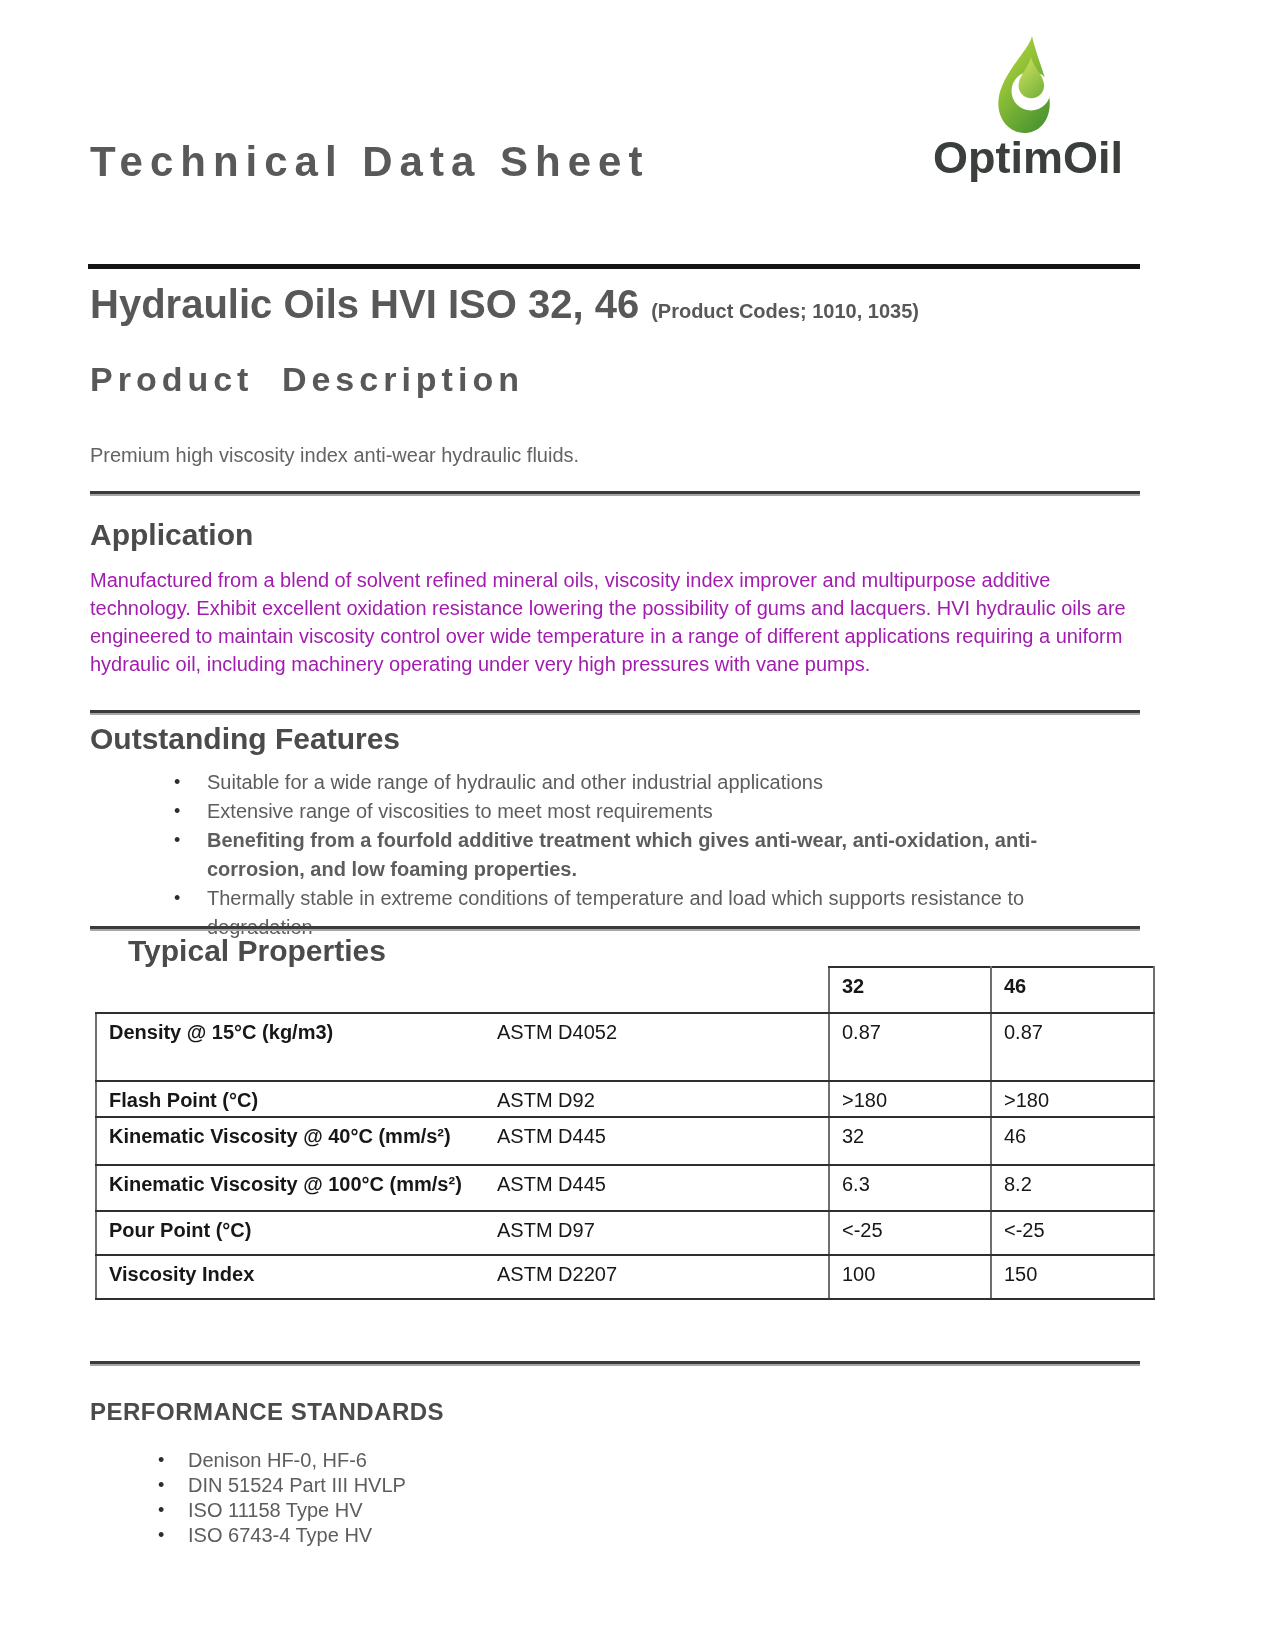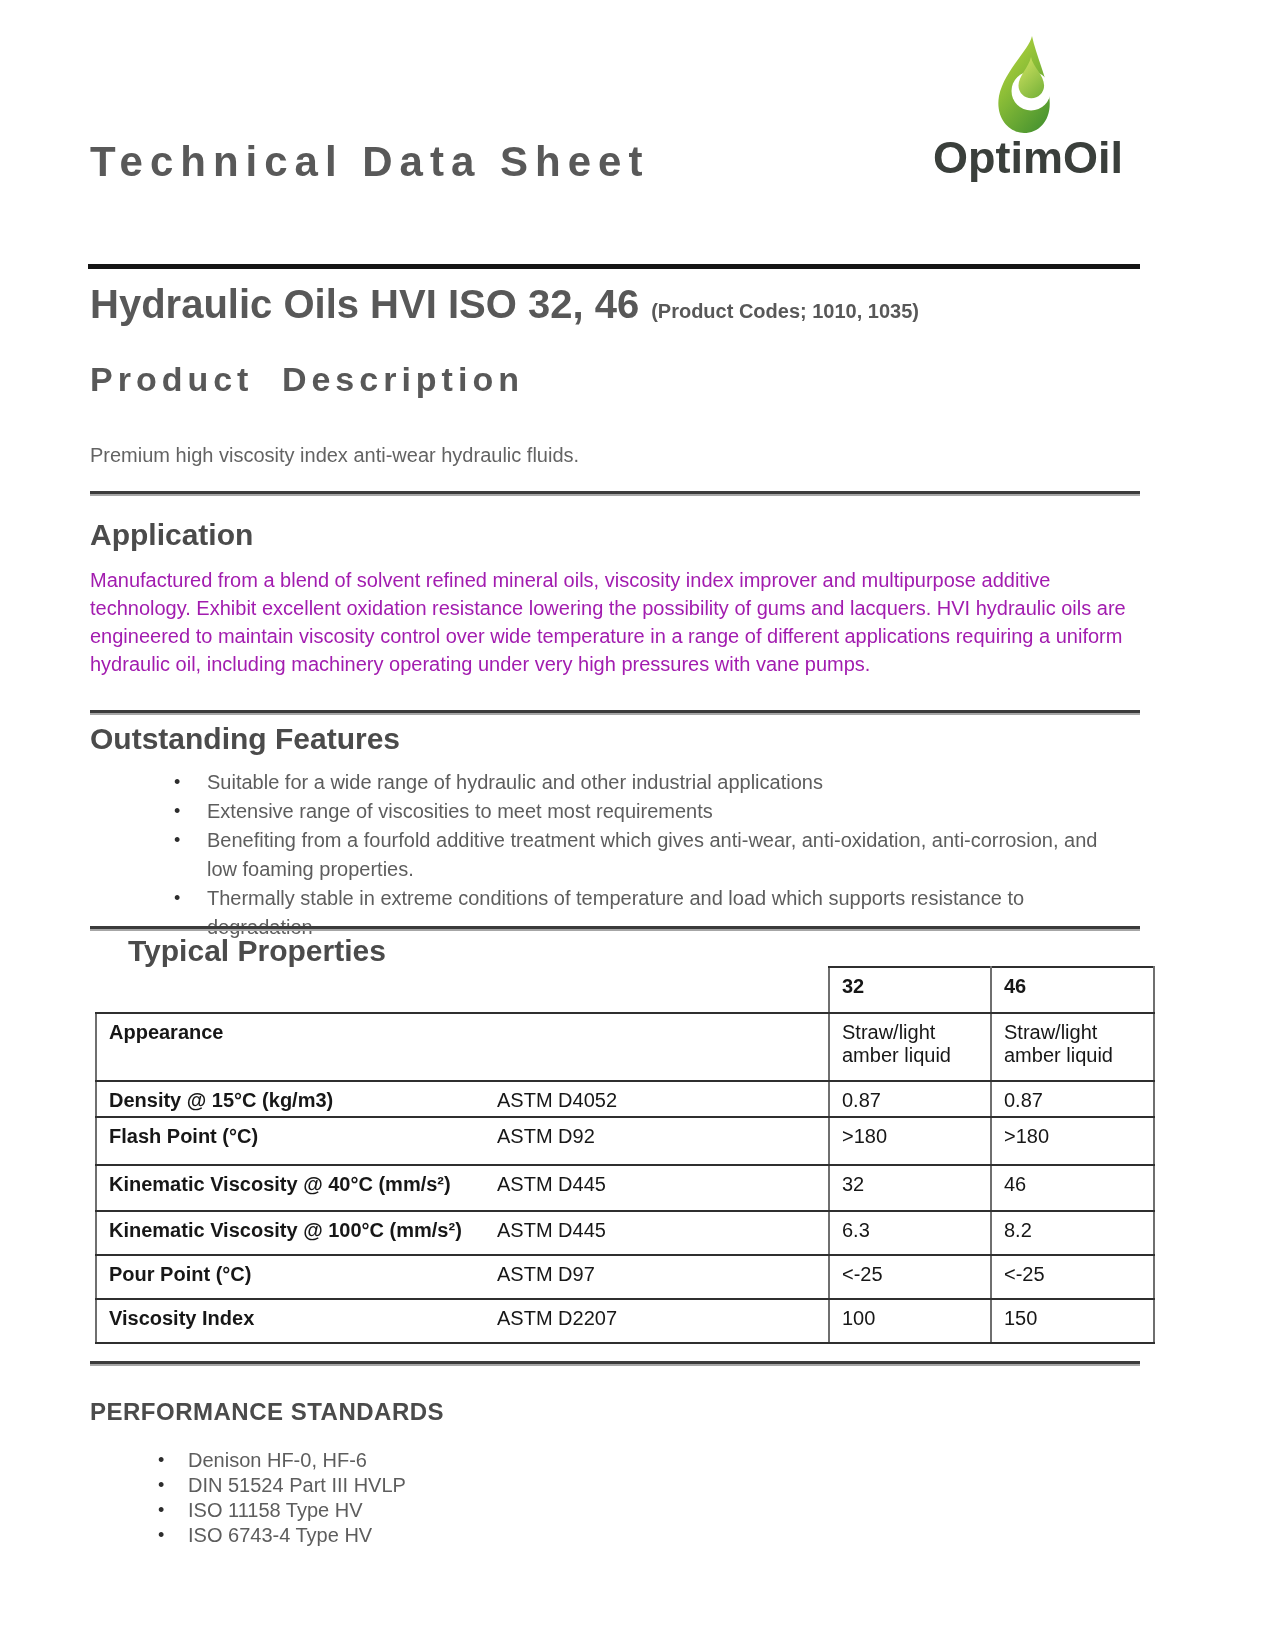--- a/index.html
+++ b/index.html
@@ -128,21 +128,21 @@
     <div class="bitem">
       <span class="bdot">•</span>
       <span class="btxt">Suitable for a wide range of hydraulic and other industrial applications</span>
     </div>
     <div class="bitem">
       <span class="bdot">•</span>
       <span class="btxt">Extensive range of viscosities to meet most requirements</span>
     </div>
     <div class="bitem">
       <span class="bdot">•</span>
-      <span class="btxt" style="max-width:925px;">Benefiting from a fourfold additive treatment which gives anti-wear, anti-oxidation, anti-corrosion, and low foaming properties.</span>
+      <span class="btxt" style="max-width:925px;font-weight:bold;">Benefiting from a fourfold additive treatment which gives anti-wear, anti-oxidation, anti-corrosion, and low foaming properties.</span>
     </div>
     <div class="bitem">
       <span class="bdot">•</span>
       <span class="btxt">Thermally stable in extreme conditions of temperature and load which supports resistance to degradation</span>
     </div>
   </div>
 
   <div class="abs rule-double" style="left:90px;top:926px;width:1050px;"></div>
 
   <div class="abs sect-h" style="left:90px;top:934px;margin-left:38px;">Typical Properties</div>
@@ -154,28 +154,20 @@
         <col class="c2">
       </colgroup>
     <tbody>
       <tr>
         <td class="ghost"></td>
         <td class="gradehead">32</td>
         <td class="gradehead">46</td>
       </tr>
       <tr>
         <td class="namecell">
-          <span class="pname">Appearance</span>
-          <span class="pmethod"></span>
-        </td>
-        <td>Straw/light amber liquid</td>
-        <td>Straw/light amber liquid</td>
-      </tr>
-      <tr>
-        <td class="namecell">
           <span class="pname">Density @ 15°C (kg/m3)</span>
           <span class="pmethod">ASTM D4052</span>
         </td>
         <td>0.87</td>
         <td>0.87</td>
       </tr>
       <tr>
         <td class="namecell">
           <span class="pname">Flash Point (°C)</span>
           <span class="pmethod">ASTM D92</span>

